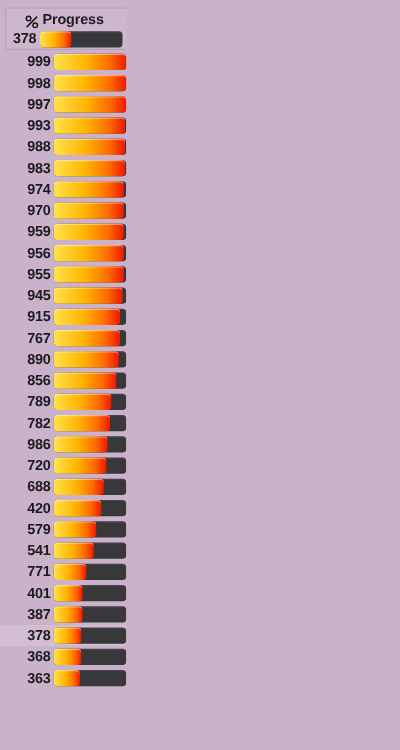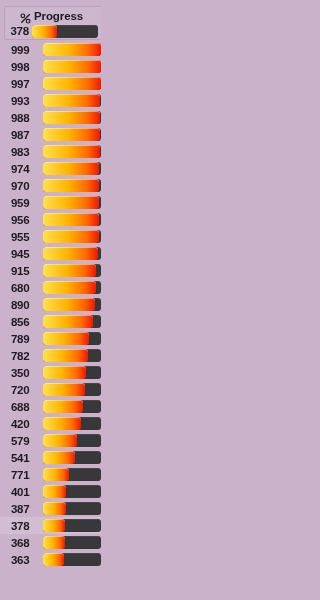--- a/index.html
+++ b/index.html
@@ -96,21 +96,21 @@
     width: 101px;
   }
   .row {
     height: 17px;
     display: flex;
     align-items: center;
     box-sizing: border-box;
   }
   .row .val {
     width: 48px;
-    text-align: center;
+    text-align: right;
     font-size: 11.5px;
     font-weight: bold;
     color: #1d1b20;
     padding-right: 3px;
     box-sizing: border-box;
     letter-spacing: -0.2px;
     white-space: nowrap;
   }
   .row .track-wrap {
     width: 64px;
@@ -201,27 +201,20 @@
         </div>
       </div>
       <div class="row">
         <div class="val">988</div>
         <div class="track-wrap">
           <div class="track"></div>
           <div class="fill" style="width: 99%; background: linear-gradient(to right, rgb(255, 225, 77) 0%, rgb(255, 180, 0) 45%, rgb(255, 106, 0) 78%, rgb(240, 24, 0) 100%);"></div>
         </div>
       </div>
       <div class="row">
-        <div class="val">987</div>
-        <div class="track-wrap">
-          <div class="track"></div>
-          <div class="fill" style="width: 99%; background: linear-gradient(to right, rgb(255, 225, 77) 0%, rgb(255, 180, 0) 45%, rgb(255, 106, 0) 78%, rgb(240, 24, 0) 100%);"></div>
-        </div>
-      </div>
-      <div class="row">
         <div class="val">983</div>
         <div class="track-wrap">
           <div class="track"></div>
           <div class="fill" style="width: 98%; background: linear-gradient(to right, rgb(255, 225, 77) 0%, rgb(255, 180, 0) 45%, rgb(255, 106, 0) 78%, rgb(240, 24, 0) 100%);"></div>
         </div>
       </div>
       <div class="row">
         <div class="val">974</div>
         <div class="track-wrap">
           <div class="track"></div>
@@ -264,21 +257,21 @@
         </div>
       </div>
       <div class="row">
         <div class="val">915</div>
         <div class="track-wrap">
           <div class="track"></div>
           <div class="fill" style="width: 92%; background: linear-gradient(to right, rgb(255, 225, 77) 0%, rgb(255, 180, 0) 45%, rgb(255, 106, 0) 78%, rgb(240, 24, 0) 100%);"></div>
         </div>
       </div>
       <div class="row">
-        <div class="val">680</div>
+        <div class="val">767</div>
         <div class="track-wrap">
           <div class="track"></div>
           <div class="fill" style="width: 91%; background: linear-gradient(to right, rgb(255, 225, 77) 0%, rgb(255, 180, 0) 45%, rgb(255, 106, 0) 78%, rgb(240, 24, 0) 100%);"></div>
         </div>
       </div>
       <div class="row">
         <div class="val">890</div>
         <div class="track-wrap">
           <div class="track"></div>
           <div class="fill" style="width: 89%; background: linear-gradient(to right, rgb(255, 225, 77) 0%, rgb(255, 180, 0) 45%, rgb(255, 106, 0) 78%, rgb(240, 24, 0) 100%);"></div>
@@ -299,21 +292,21 @@
         </div>
       </div>
       <div class="row">
         <div class="val">782</div>
         <div class="track-wrap">
           <div class="track"></div>
           <div class="fill" style="width: 78%; background: linear-gradient(to right, rgb(255, 225, 77) 0%, rgb(255, 180, 0) 45%, rgb(255, 106, 0) 78%, rgb(240, 24, 0) 100%);"></div>
         </div>
       </div>
       <div class="row">
-        <div class="val">350</div>
+        <div class="val">986</div>
         <div class="track-wrap">
           <div class="track"></div>
           <div class="fill" style="width: 74%; background: linear-gradient(to right, rgb(255, 225, 77) 0%, rgb(255, 180, 0) 45%, rgb(255, 106, 0) 78%, rgb(240, 24, 0) 100%);"></div>
         </div>
       </div>
       <div class="row">
         <div class="val">720</div>
         <div class="track-wrap">
           <div class="track"></div>
           <div class="fill" style="width: 72%; background: linear-gradient(to right, rgb(255, 225, 77) 0%, rgb(255, 180, 0) 45%, rgb(255, 106, 0) 78%, rgb(240, 24, 0) 100%);"></div>

